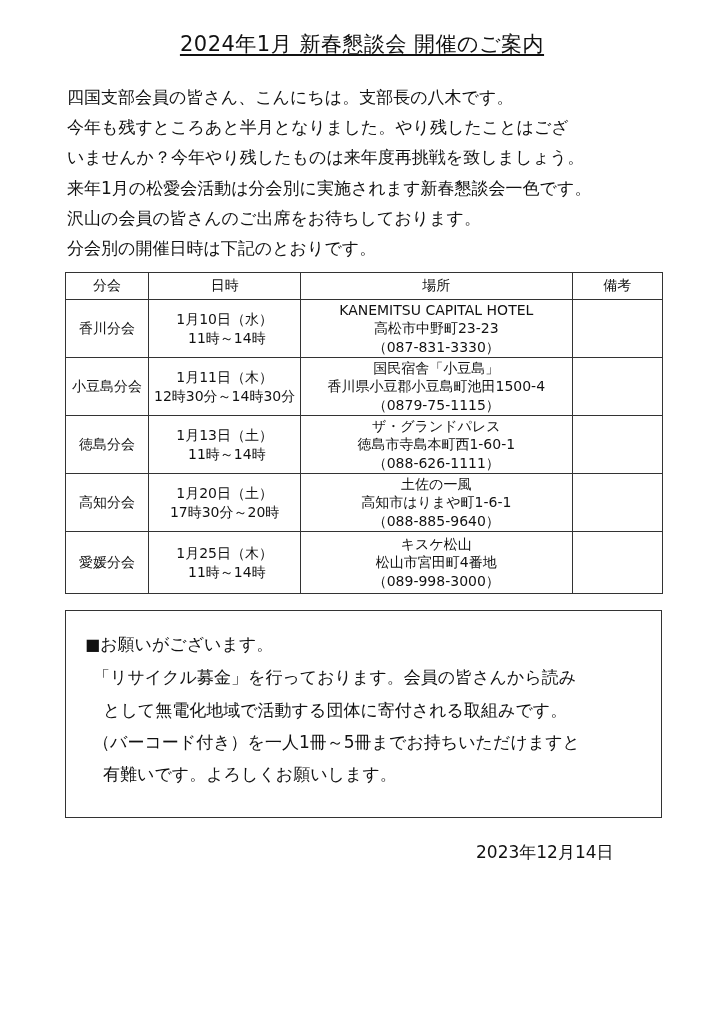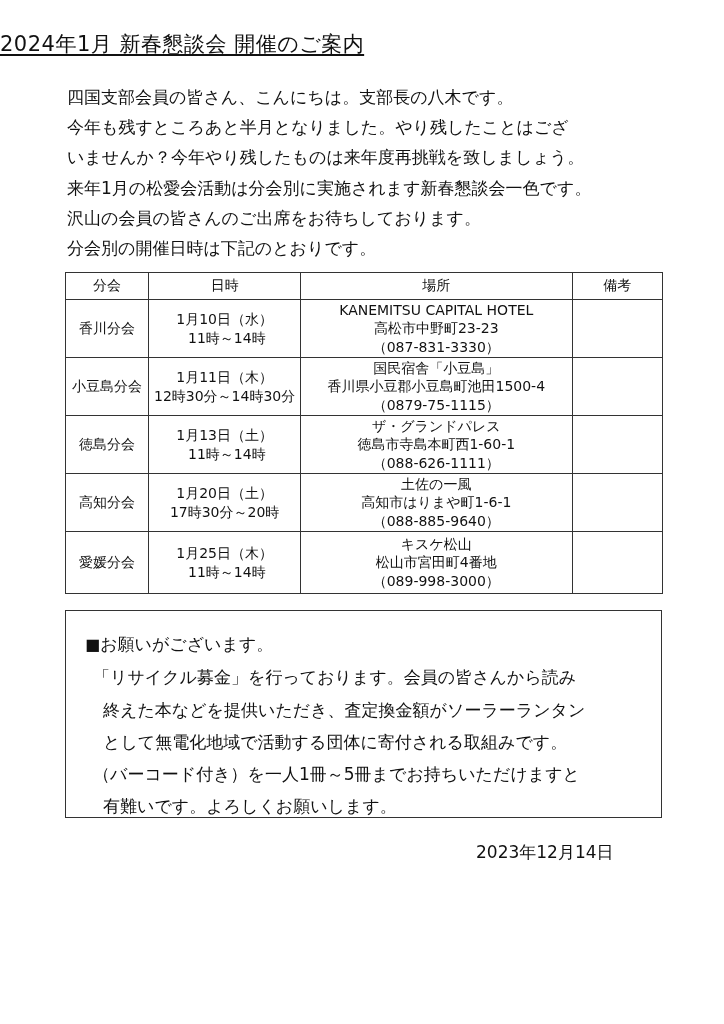--- a/index.html
+++ b/index.html
@@ -3,21 +3,21 @@
   <meta charset="utf-8">
   <style>
     html, body { margin: 0; padding: 0; background: #ffffff; }
     body {
       width: 724px; height: 1024px; position: relative; overflow: hidden;
       font-family: "DejaVu Sans", "Liberation Sans", sans-serif;
       color: #111111;
     }
     .title {
       position: absolute; left: 0; top: 29px; width: 724px;
-      text-align: left; font-size: 21px; line-height: 30px;
+      text-align: center; font-size: 21px; line-height: 30px;
       letter-spacing: 0.5px;
     }
     .title span { text-decoration: underline; text-underline-offset: 3px; text-decoration-thickness: 2px; }
     .intro {
       position: absolute; left: 67px; top: 82px; width: 620px;
       font-size: 17px; line-height: 30.2px;
     }
     .intro p { margin: 0; white-space: nowrap; }
     table.schedule {
       position: absolute; left: 65px; top: 272px;
@@ -138,19 +138,18 @@
         <div>（089-998-3000）</div>
       </td>
       <td></td>
     </tr>
   </tbody>
 </table>
 
 <div class="notice">
   <p><span class="bullet">■</span><span>お願いがございます。</span></p>
   <p class="indent-bracket">「リサイクル募金」を行っております。会員の皆さんから読み</p>
-  <p class="indent">終えた本などを提供いただき、査定換金額がソーラーランタン</p>
   <p class="indent">として無電化地域で活動する団体に寄付される取組みです。</p>
   <p class="indent-bracket">（バーコード付き）を一人1冊～5冊までお持ちいただけますと</p>
   <p class="indent">有難いです。よろしくお願いします。</p>
 </div>
 
 <div class="date">2023年12月14日</div>
 
 </body></html>

